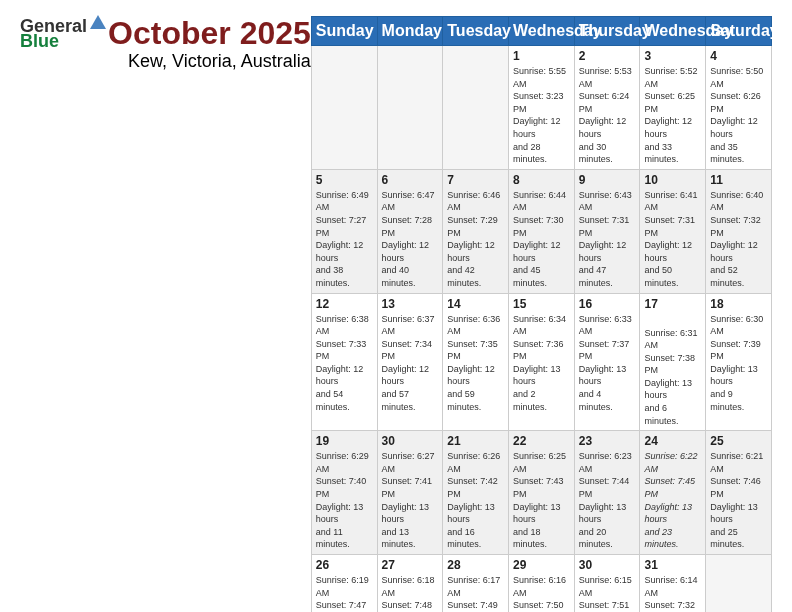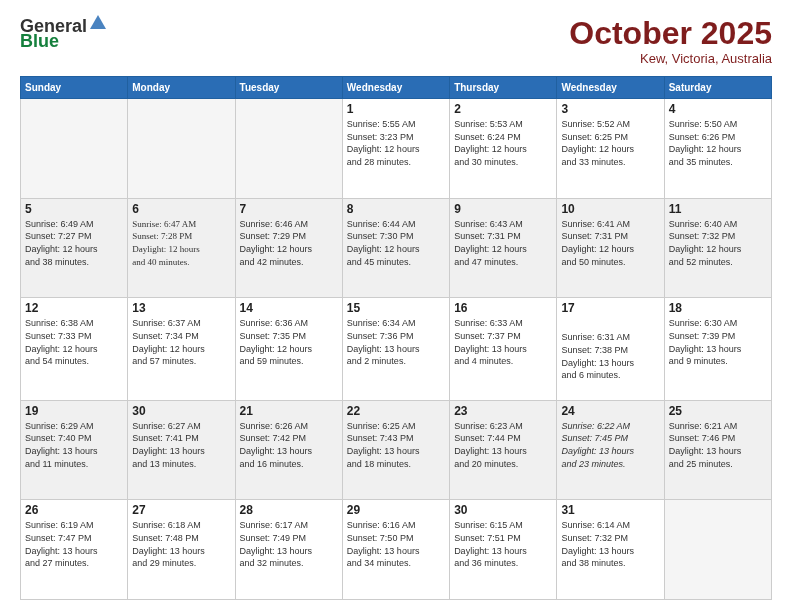--- a/index.html
+++ b/index.html
@@ -8,21 +8,21 @@
       background: #fff;
       width: 792px;
       height: 612px;
       overflow: hidden;
     }
     .page {
       width: 792px;
       height: 612px;
       padding: 16px 20px 12px 20px;
       display: flex;
-      flex-direction: column;
+      flex-direction: row;
     }
     .header {
       display: flex;
       justify-content: space-between;
       align-items: flex-start;
       margin-bottom: 10px;
     }
     .logo {
       display: flex;
       align-items: center;
@@ -41,34 +41,34 @@
     .title-block {
       text-align: right;
     }
     .month-title {
       font-size: 32px;
       font-weight: bold;
       color: #7f1d1d;
       line-height: 1.1;
     }
     .location {
-      font-size: 13px;
-      color: #7f1d1d;
+      font-size: 18px;
+      color: #000000;
     }
     .calendar {
       flex: 1;
       border: 1px solid #ccc;
       border-collapse: collapse;
       width: 100%;
       table-layout: fixed;
     }
     .calendar th {
       background-color: #2a6db5;
       color: #fff;
-      font-size: 10px;
+      font-size: 16px;
       font-weight: bold;
       padding: 5px 4px;
       text-align: left;
       border: 1px solid #2060a0;
     }
     .calendar td {
       border: 1px solid #ccc;
       vertical-align: top;
       padding: 3px 4px;
       font-size: 9.5px;
@@ -165,21 +165,21 @@
         <tr class="row-shaded">
           <td>
             <div class="day-number">5</div>
             <div class="day-info" style="white-space: pre-line;">Sunrise: 6:49 AM
 Sunset: 7:27 PM
 Daylight: 12 hours
 and 38 minutes.</div>
           </td>
           <td>
             <div class="day-number">6</div>
-            <div class="day-info" style="white-space: pre-line; font-family: Liberation Serif, serif;">Sunrise: 6:47 AM
+            <div class="day-info" style="white-space: pre-line;">Sunrise: 6:47 AM
 Sunset: 7:28 PM
 Daylight: 12 hours
 and 40 minutes.</div>
           </td>
           <td>
             <div class="day-number">7</div>
             <div class="day-info" style="white-space: pre-line;">Sunrise: 6:46 AM
 Sunset: 7:29 PM
 Daylight: 12 hours
 and 42 minutes.</div>

